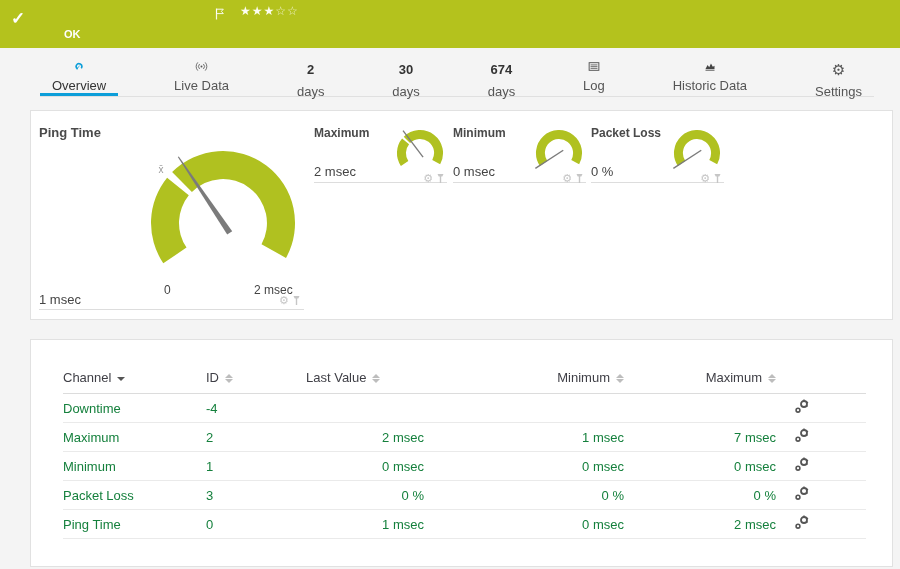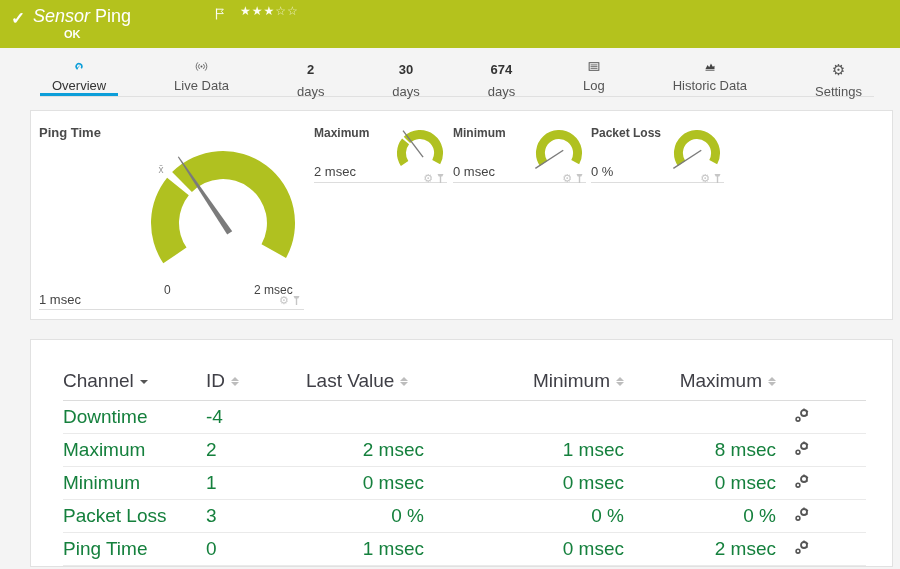--- a/index.html
+++ b/index.html
@@ -46,21 +46,21 @@
   .small-block .g-value { position:absolute; left:0; bottom:3px; }
   .small-block svg.sg { position:absolute; right:-2px; top:3px; }
   .small-block .minicons { position:absolute; right:2px; bottom:-2px; }
   .sb-0 { left:283px; } .sb-1 { left:422px; } .sb-2 { left:560px; }
 
   .minicons { display:inline-flex; align-items:center; gap:3px; color:#c6c6c6; cursor:pointer; }
   .minicons .gear-sm { font-size:11px; line-height:1; }
 
   
   .table-wrap { padding:23px 0 0 32px; }
-  table.channels { border-collapse:collapse; table-layout:fixed; width:803px; font-size:19px; }
+  table.channels { border-collapse:collapse; table-layout:fixed; width:803px; font-size:13px; }
   .channels col.c-channel{width:143px} .channels col.c-id{width:100px} .channels col.c-last{width:118px}
   .channels col.c-min{width:200px} .channels col.c-max{width:152px} .channels col.c-set{width:90px}
   .channels th { font-weight:normal; color:#3f3f46; text-align:left; padding:7px 0 8px 0; cursor:pointer; }
   .channels th.r, .channels td.r { text-align:right; }
   .channels thead tr { border-bottom:1px solid #dcdcdc; }
   .channels tbody tr { border-bottom:1px solid #eaeaea; height:27px; }
   .channels td { padding:5px 0; color:#15803d; }
   .channels td.set { padding-left:18px; }
   .sorts { display:inline-flex; flex-direction:column; vertical-align:middle; margin-left:6px; gap:1px; }
   .tri-up { width:0;height:0;border-left:4px solid transparent;border-right:4px solid transparent;border-bottom:4px solid #bdbdbd; }
@@ -68,24 +68,20 @@
   .tri-dn.dark { border-top-color:#555; }
   .ch-set-icon { cursor:pointer; display:inline-block; }
 </style>
 </head>
 <body>
 
 <div class="app">
 
   <div class="band">
     <span class="check">✓</span>
-    <div class="title">
-      <span class="prefix">Sensor</span>
-      <span>Ping</span>
-    </div>
     <span class="flag">
       <svg width="10" height="12" viewBox="0 0 10 12">
           <path d="M1.5 0.5 V11.5" stroke="#fff" stroke-width="1.2" fill="none" opacity=".9"></path>
           <path d="M1.5 1.2 H8.3 L6.4 3.4 L8.3 5.6 H1.5 Z" stroke="#fff" stroke-width="1" fill="none" opacity=".9"></path>
         </svg>
     </span>
     <span class="stars"><span class="filled">★★★</span><span class="empty">☆☆</span></span>
     <span class="ok">OK</span>
   </div>
 
@@ -266,21 +262,21 @@
                     <line x1="10" y1="0.4" x2="10" y2="1.6" stroke="#555" stroke-width="1.5"></line>
                     <line x1="14" y1="3.2" x2="12.9" y2="3.8" stroke="#555" stroke-width="1.5"></line>
                     <line x1="13.6" y1="7.4" x2="12.5" y2="6.8" stroke="#555" stroke-width="1.5"></line>
                   </svg></span></td>
           </tr>
           <tr>
             <td>Maximum</td>
             <td>2</td>
             <td class="r">2 msec</td>
             <td class="r">1 msec</td>
-            <td class="r">8 msec</td>
+            <td class="r">7 msec</td>
             <td class="set"><span class="ch-set-icon"><svg width="15" height="15" viewBox="0 0 15 15">
                     <circle cx="10" cy="5" r="3" fill="none" stroke="#555" stroke-width="1.8"></circle>
                     <circle cx="4" cy="11.2" r="1.9" fill="none" stroke="#555" stroke-width="1.6"></circle>
                     <line x1="10" y1="0.4" x2="10" y2="1.6" stroke="#555" stroke-width="1.5"></line>
                     <line x1="14" y1="3.2" x2="12.9" y2="3.8" stroke="#555" stroke-width="1.5"></line>
                     <line x1="13.6" y1="7.4" x2="12.5" y2="6.8" stroke="#555" stroke-width="1.5"></line>
                   </svg></span></td>
           </tr>
           <tr>
             <td>Minimum</td>

